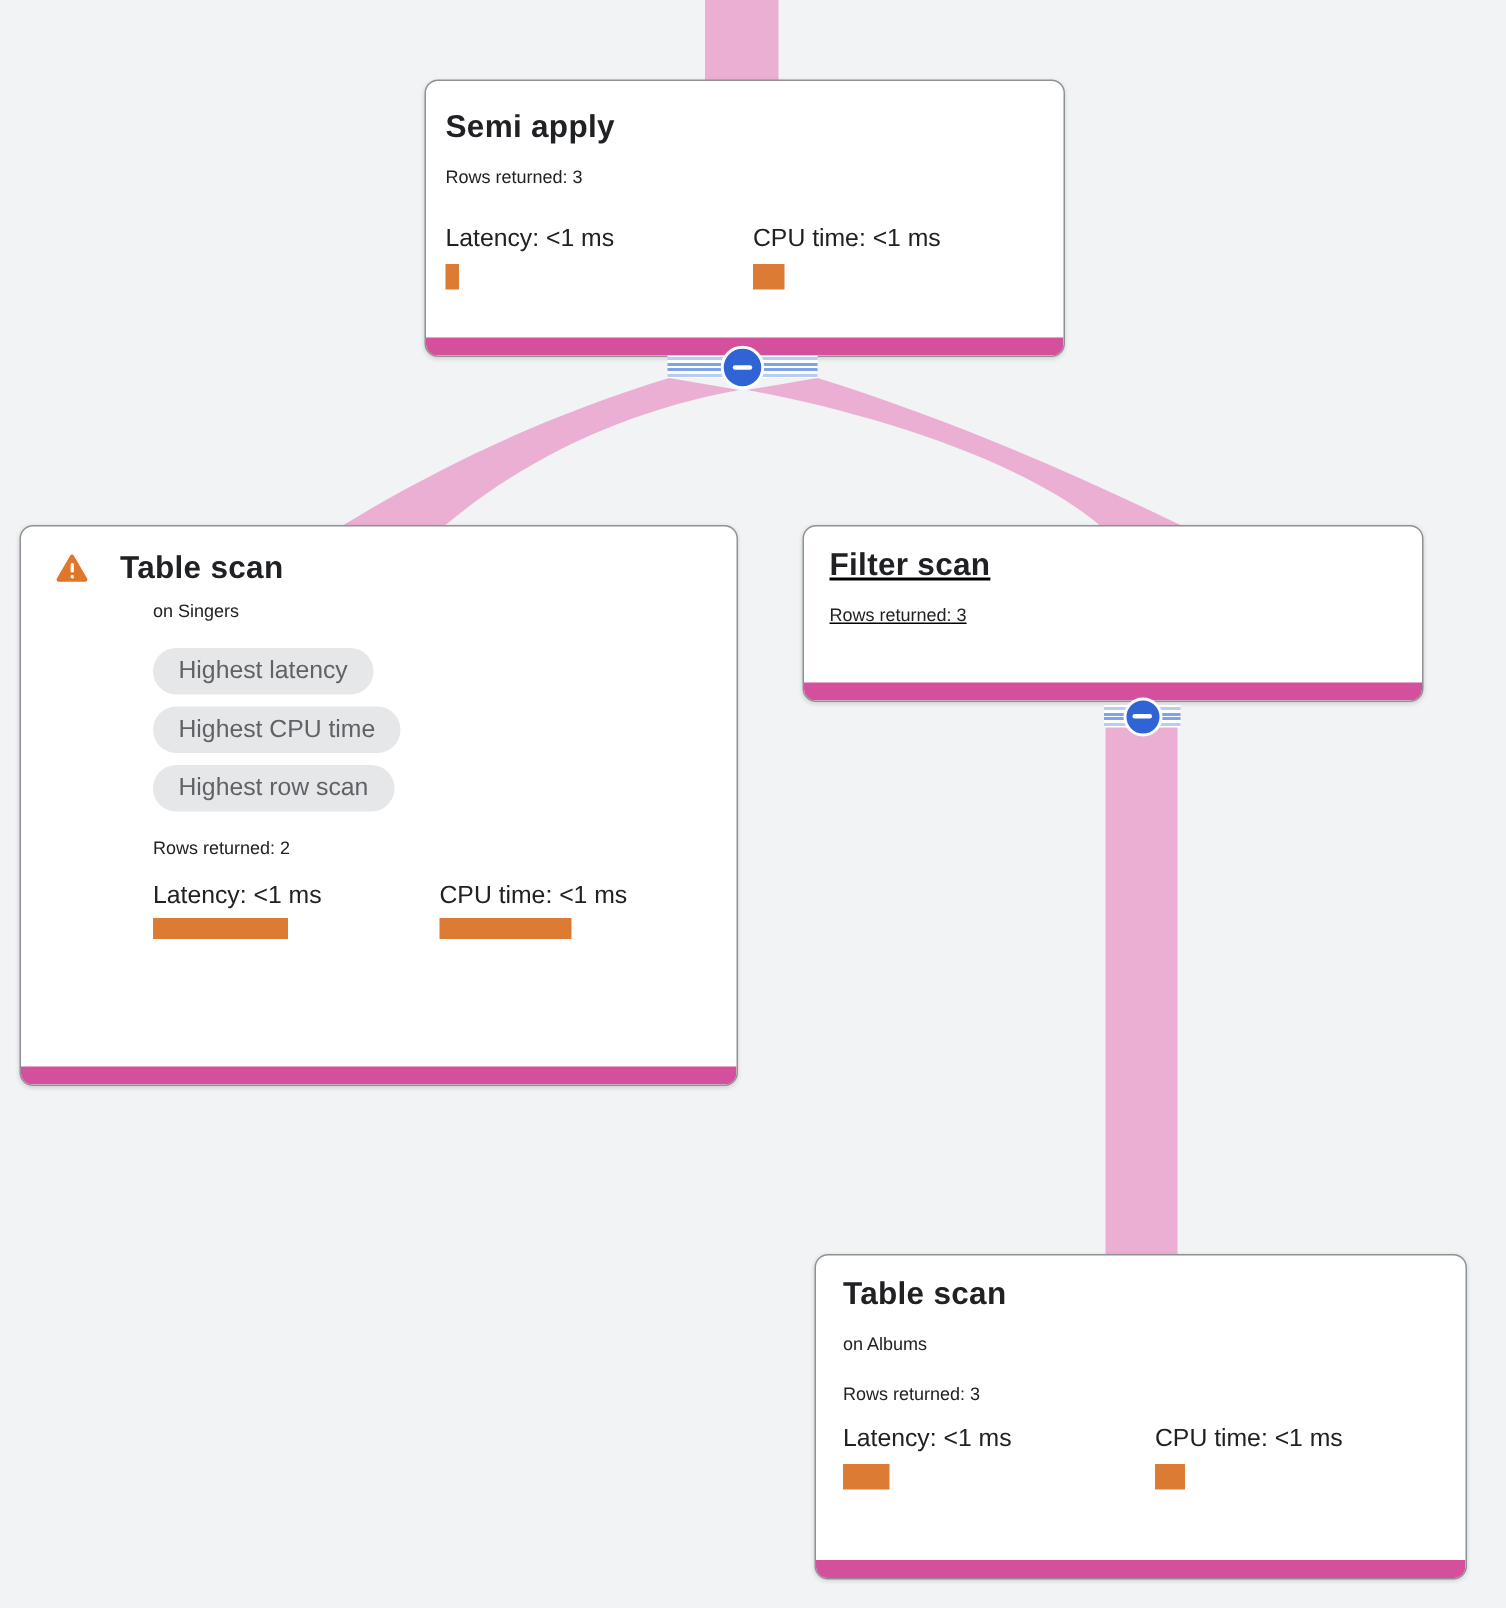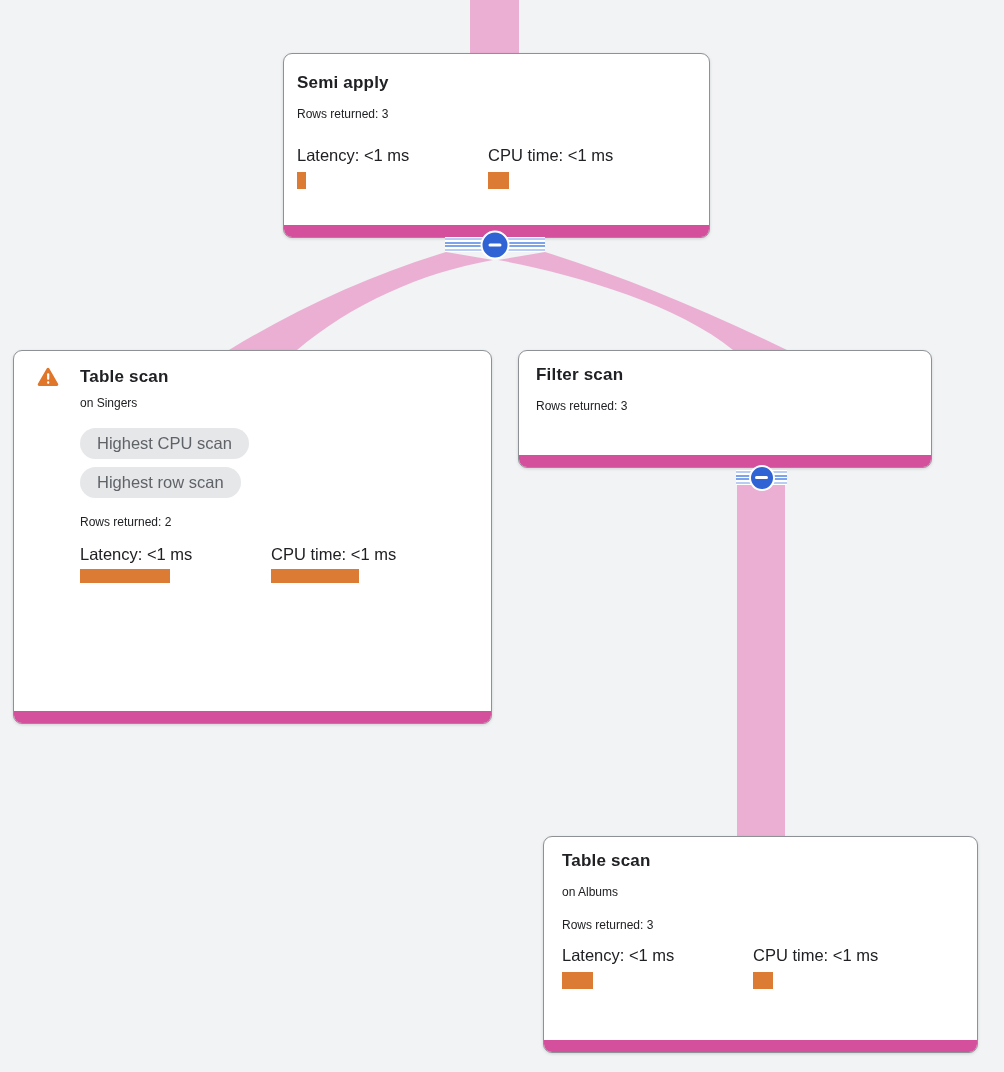--- a/index.html
+++ b/index.html
@@ -20,36 +20,36 @@
   body{background:var(--bg);font-family:"Liberation Sans",sans-serif;}
   .canvas{position:relative;width:1004px;height:1072px;overflow:hidden;background:var(--bg);}
   .edges{position:absolute;left:0;top:0;z-index:0;}
 
   .card{position:absolute;z-index:1;background:#fff;border:1px solid var(--card-border);
         border-radius:9px;box-shadow:0 1px 3px rgba(60,64,67,.18);overflow:hidden;}
   .accent{position:absolute;left:0;right:0;bottom:0;height:12px;background:var(--pink);}
 
   .card-semi   {left:283px;top:53px;width:427px;height:185px;padding:19px 16px 0 13px;}
   .card-singers{left:13px;top:350px;width:479px;height:374px;padding:16px 16px 0 23px;}
-  .card-filter {left:518px;top:350px;width:414px;height:118px;padding:14px 16px 0 17px;}
+  .card-filter {left:535px;top:350px;width:414px;height:118px;padding:14px 16px 0 17px;text-decoration:underline;}
   .card-albums {left:543px;top:836px;width:435px;height:217px;padding:14px 16px 0 18px;}
 
-  .title{font-size:17px;font-weight:600;letter-spacing:.2px;color:var(--text);margin:0 0 5px;}
+  .title{font-size:21px;font-weight:600;letter-spacing:.2px;color:var(--text);margin:0 0 5px;}
   .line{font-size:12px;color:var(--text);line-height:33px;white-space:nowrap;}
   .line.muted{color:var(--text2);}
 
   .hdr{display:flex;align-items:center;gap:21px;}
   .hdr .title{margin:0;}
   .warn-icon{width:22px;height:20px;flex:none;display:block;}
-  .body-indent{margin-left:43px;}
+  .body-indent{margin-left:65px;}
 
   .badge{display:table;font-size:16.5px;color:var(--badge-text);background:var(--badge-bg);
          border-radius:17px;padding:6px 17px;margin:8px 0;white-space:nowrap;}
 
-  .metrics{display:flex;margin-top:15px;}
+  .metrics{display:flex;margin-top:15px;justify-content:space-between;}
   .metric{width:191px;flex:none;}
   .mlabel{font-size:16.5px;color:var(--text);white-space:nowrap;}
   .mbar{background:var(--orange);margin-top:7px;height:17px;width:10px;}
   .card-singers .mbar{height:14px;margin-top:5px;}
 
   .collapse{position:absolute;z-index:3;}
   .stripes{position:absolute;inset:0;background:linear-gradient(to bottom,
       #fff 0 1px,#b9cdf4 1px 3px,#fff 3px 5px,#7da3ea 5px 7px,#fff 7px 8px,
       #7da3ea 8px 10px,#fff 10px 12px,#b9cdf4 12px 14px,#fff 14px 15px);}
   .collapse-btn{position:absolute;left:50%;top:50%;transform:translate(-50%,-50%);
@@ -93,21 +93,22 @@
     <div class="hdr">
       <svg class="warn-icon" viewBox="0 0 24 22">
         <path d="M10.6 1.6 L0.9 18.4 a1.6 1.6 0 0 0 1.4 2.4 h19.4 a1.6 1.6 0 0 0 1.4-2.4 L13.4 1.6 a1.6 1.6 0 0 0-2.8 0 Z" fill="#e0762a"></path>
         <rect x="11" y="7" width="2.4" height="7" rx="1" fill="#fff"></rect>
         <rect x="11" y="15.7" width="2.4" height="2.6" rx="1" fill="#fff"></rect>
       </svg>
       <h2 class="title">Table scan</h2>
     </div>
     <div class="body-indent">
       <div class="line">on Singers</div>
-      <div class="badge">Highest CPU scan</div>
+      <div class="badge">Highest latency</div>
+      <div class="badge">Highest CPU time</div>
       <div class="badge">Highest row scan</div>
       <div class="line">Rows returned: 2</div>
       <div class="metrics" style="margin-top:6px;">
         <div class="metric">
           <div class="mlabel">Latency: &lt;1 ms</div>
           <div class="mbar" style="width: 90px;"></div>
         </div>
         <div class="metric">
           <div class="mlabel">CPU time: &lt;1 ms</div>
           <div class="mbar" style="width: 88px;"></div>

